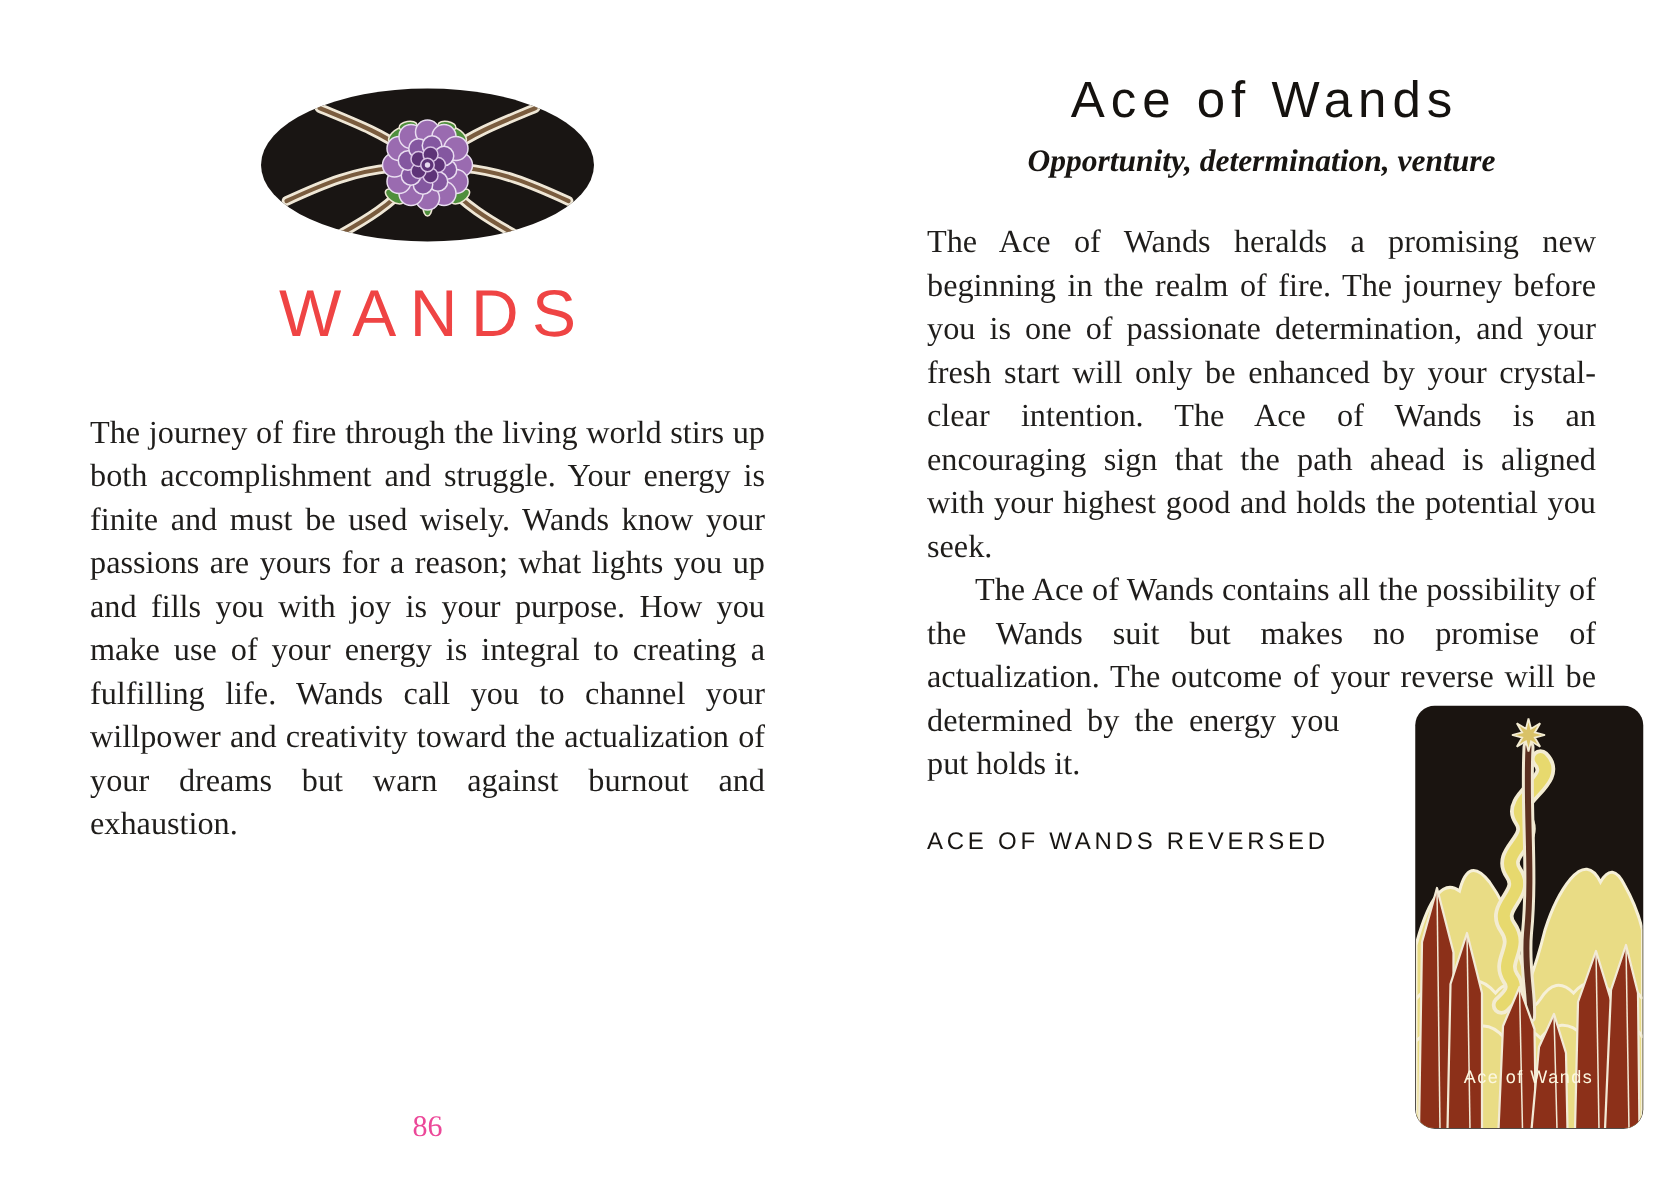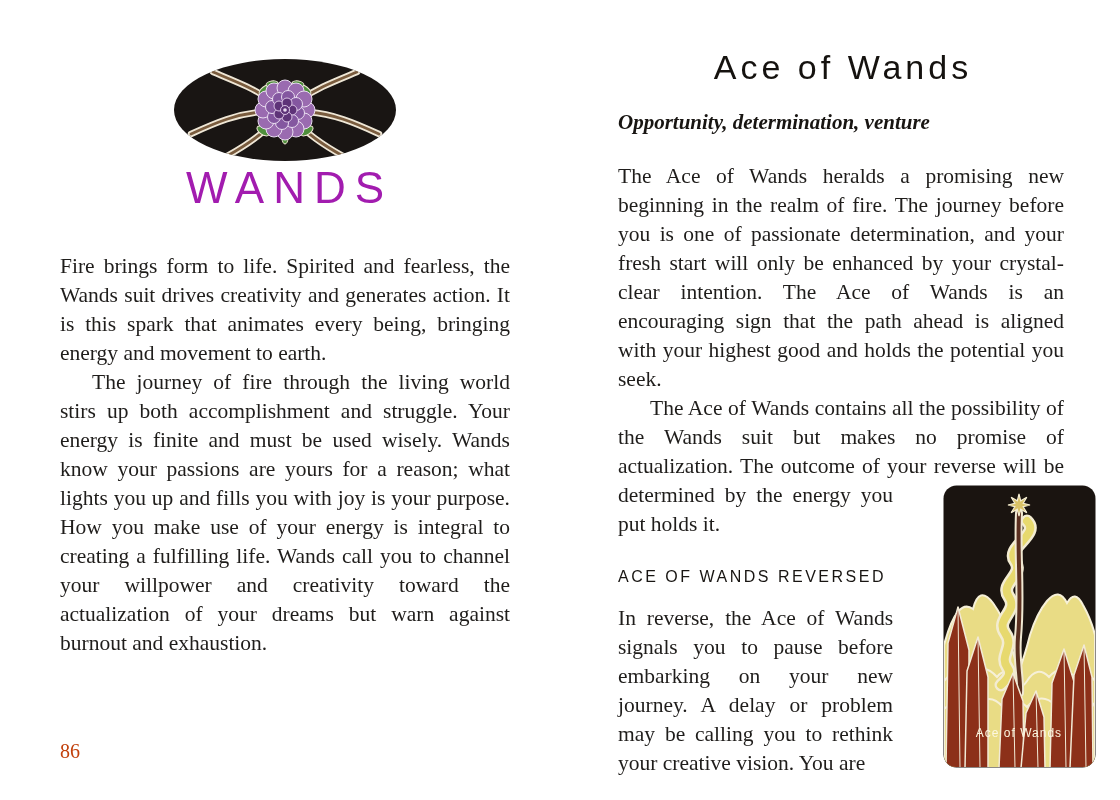--- a/index.html
+++ b/index.html
@@ -9,55 +9,55 @@
     background:#ffffff; overflow:hidden;
     font-family:"Liberation Serif", serif; color:#1f1d1b;
   }
   .page { position:absolute; top:0; height:654px; }
   .page-left  { left:60px;  width:450px; }
   .page-right { left:618px; width:446px; }
 
   
   .emblem-wrap { margin:58px auto 0; width:224px; height:104px; }
   .suit-title {
-    text-align:center;
+    margin-top:22px; text-align:center;
     font-family:"Liberation Sans", sans-serif;
     font-size:44px; line-height:52px; font-weight:400;
-    letter-spacing:9px; padding-left:9px; color:#a21caf;
+    letter-spacing:9px; padding-left:9px; color:#ef4444;
   }
   .body-copy { text-align:justify; font-size:21.5px; line-height:29px; }
   .page-left .body-copy { margin-top:38px; }
   .para + .para { text-indent:32px; }
 
   
   .card-title {
     margin-top:48px; text-align:center;
     font-family:"Liberation Sans", sans-serif;
     font-size:34px; line-height:38px; font-weight:400;
     letter-spacing:4px; padding-left:4px; color:#15120f;
   }
   .card-keywords {
-    margin-top:23px; 
+    margin-top:8px; text-align:center;
     font-style:italic; font-weight:bold; font-size:21px; line-height:26px;
     color:#181512;
   }
   .page-right .body-copy { margin-top:27px; }
   .section-heading {
     font-family:"Liberation Sans", sans-serif;
     font-size:16px; line-height:24px; font-weight:400;
     letter-spacing:2.5px; color:#181512;
     margin-top:26px; margin-bottom:15px;
   }
   .tarot-card-float {
     float:right; width:153px; height:283px;
     margin-left:18px; margin-top:4px; margin-bottom:40px;
   }
   .page-number {
     position:absolute; top:740px; left:0; width:100%;
-    font-size:20px; color:#c2410c;
+    text-align:center; font-size:20px; color:#ec4899;
   }
 </style>
 </head>
 <body>
 
 <div class="spread">
 
   <div class="page page-left">
 
     <div class="emblem-wrap">
@@ -130,21 +130,20 @@
           </g>
           <circle cx="112" cy="52" r="4.5" fill="#5e3378" stroke="#d9c2e4" stroke-width="1"></circle>
           <circle cx="112" cy="52" r="1.8" fill="#e8d9ef"></circle>
         </g>
       </svg>
     </div>
 
     <h1 class="suit-title">WANDS</h1>
 
     <div class="body-copy">
-      <p class="para">Fire brings form to life. Spirited and fearless, the Wands suit drives creativity and generates action. It is this spark that animates every being, bringing energy and movement to earth.</p>
       <p class="para">The journey of fire through the living world stirs up both accomplishment and struggle. Your energy is finite and must be used wisely. Wands know your passions are yours for a reason; what lights you up and fills you with joy is your purpose. How you make use of your energy is integral to creating a fulfilling life. Wands call you to channel your willpower and creativity toward the actualization of your dreams but warn against burnout and exhaustion.</p>
     </div>
 
     <div class="page-number">86</div>
   </div>
 
   <div class="page page-right">
 
     <h2 class="card-title">Ace of Wands</h2>
     <div class="card-keywords">Opportunity, determination, venture</div>
@@ -198,17 +197,16 @@
               <path d="M121,164 L123,283"></path>
                   <path d="M141,160 L143,283"></path>
             </g>
             <text x="76" y="252" text-anchor="middle" font-size="12" letter-spacing="1" font-family="Liberation Sans, sans-serif" fill="#fcf7e0">Ace of Wands</text>
           </g>
         </svg>
       </span><span> put holds it.</span></p>
 
       <h3 class="section-heading">ACE OF WANDS REVERSED</h3>
 
-      <p class="para" style="text-indent:0;">In reverse, the Ace of Wands signals you to pause before embarking on your new journey. A delay or problem may be calling you to rethink your creative vision. You are</p>
     </div>
 
   </div>
 </div>
 
 </body></html>

